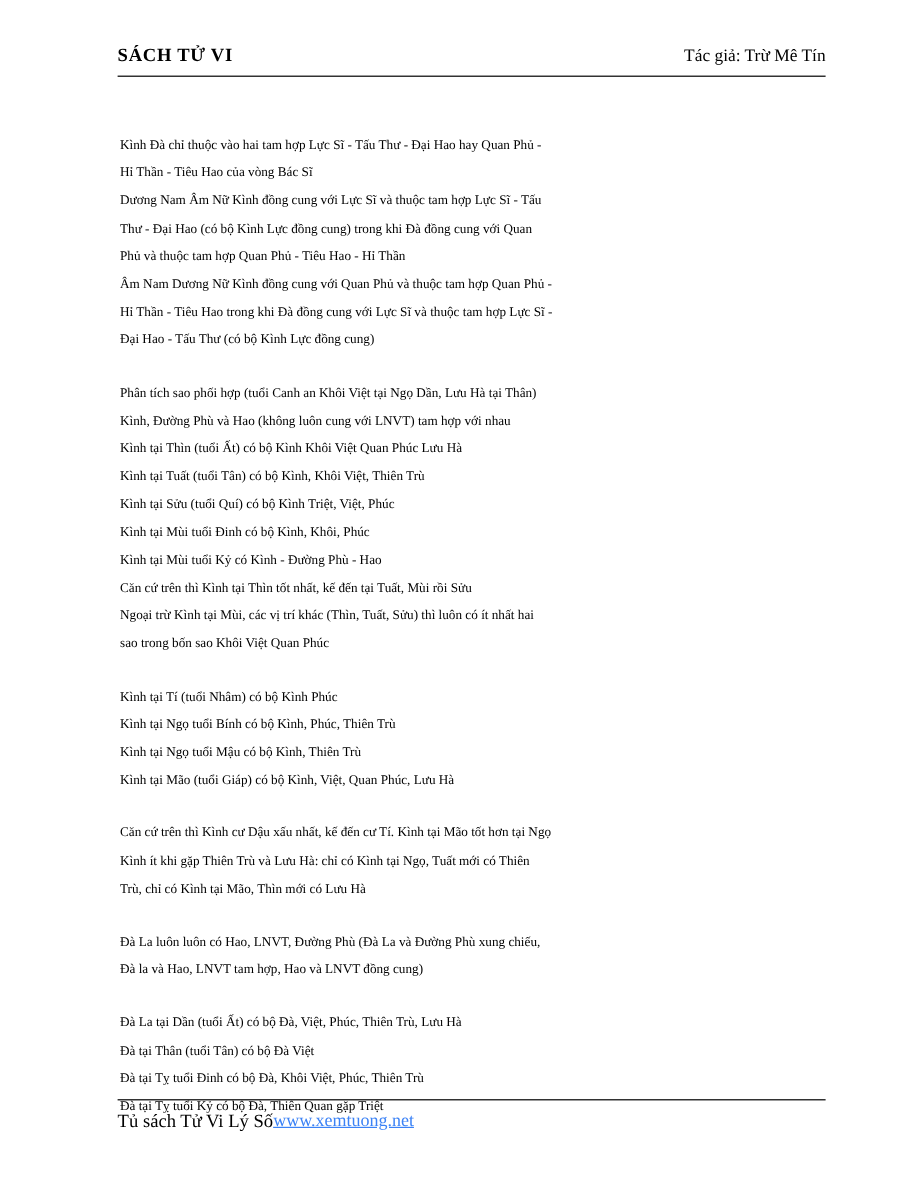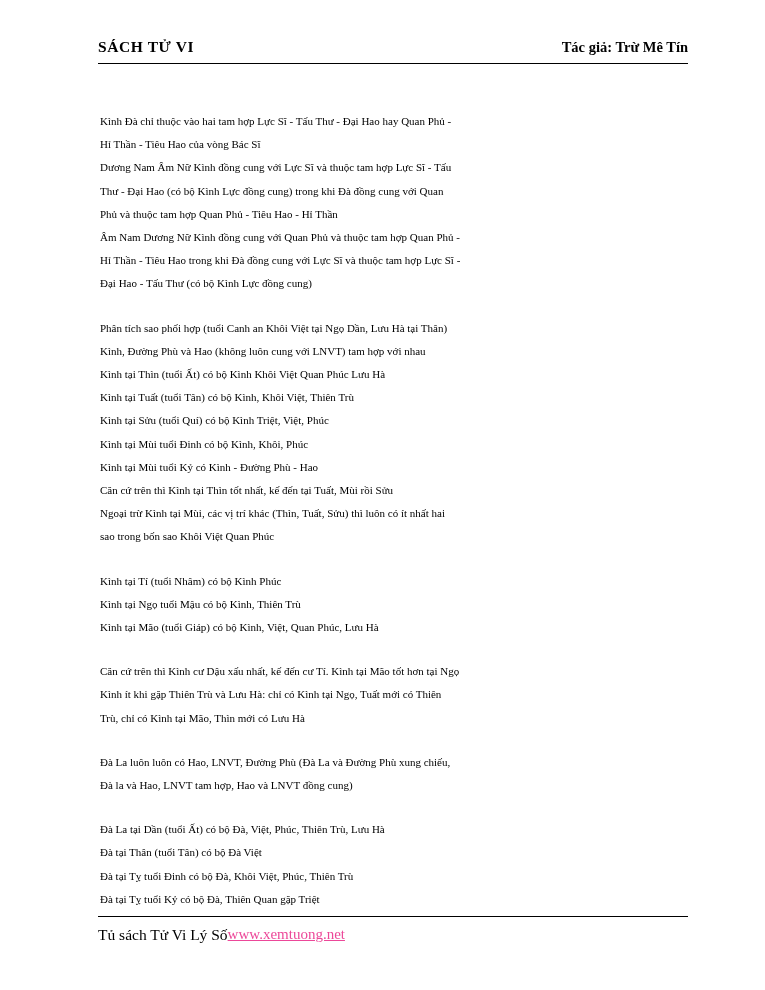--- a/index.html
+++ b/index.html
@@ -32,21 +32,21 @@
     display: flex;
     align-items: baseline;
     justify-content: space-between;
     font-size: 15.5px;
   }
   .header-left {
     font-weight: bold;
     letter-spacing: 0.6px;
   }
   .header-right {
-    font-weight: bold;
+    font-weight: normal;
     font-size: 14.5px;
   }
   .header-rule {
     position: absolute;
     left: 98px;
     top: 63px;
     width: 590px;
     height: 1px;
     background: #000000;
   }
@@ -88,21 +88,21 @@
   .footer-left {
     flex: 0 0 auto;
   }
   .footer-center {
     flex: 1 1 auto;
     text-align: center;
     padding-right: 60px;
   }
   .footer-right {
     flex: 0 0 auto;
-    color: #ec4899;
+    color: #3b82f6;
     text-decoration: underline;
     font-size: 15px;
   }
 </style>
 </head>
 <body>
 
 <div class="page">
 
   <div class="header">
@@ -136,20 +136,21 @@
       <div class="para">Kình tại Mùi tuổi Kỷ có Kình - Đường Phù - Hao</div>
       <div class="para">Căn cứ trên thì Kình tại Thìn tốt nhất, kế đến tại Tuất, Mùi rồi Sửu</div>
       <div class="para">Ngoại trừ Kình tại Mùi, các vị trí khác (Thìn, Tuất, Sửu) thì luôn có ít nhất hai</div>
       <div class="para">sao trong bốn sao Khôi Việt Quan Phúc</div>
     </div>
 
     <div class="gap"></div>
 
     <div>
       <div class="para">Kình tại Tí (tuổi Nhâm) có bộ Kình Phúc</div>
+      <div class="para">Kình tại Ngọ tuổi Bính có bộ Kình, Phúc, Thiên Trù</div>
       <div class="para">Kình tại Ngọ tuổi Mậu có bộ Kình, Thiên Trù</div>
       <div class="para">Kình tại Mão (tuổi Giáp) có bộ Kình, Việt, Quan Phúc, Lưu Hà</div>
     </div>
 
     <div class="gap"></div>
 
     <div>
       <div class="para">Căn cứ trên thì Kình cư Dậu xấu nhất, kế đến cư Tí. Kình tại Mão tốt hơn tại Ngọ</div>
       <div class="para">Kình ít khi gặp Thiên Trù và Lưu Hà: chỉ có Kình tại Ngọ, Tuất mới có Thiên</div>
       <div class="para">Trù, chỉ có Kình tại Mão, Thìn mới có Lưu Hà</div>

